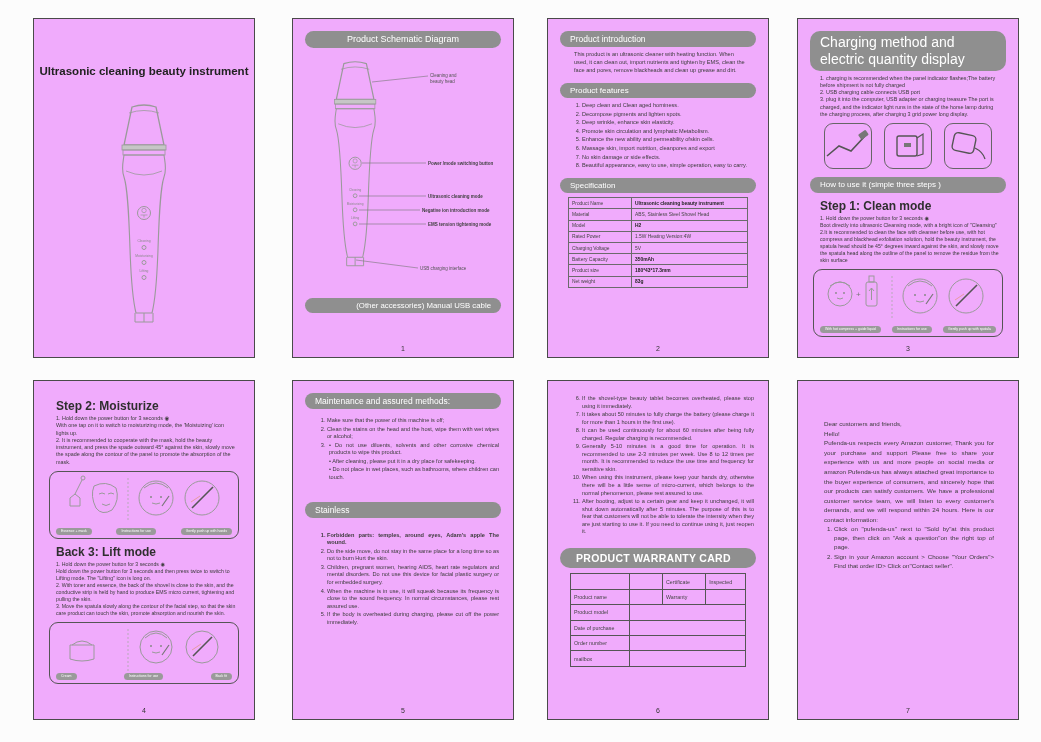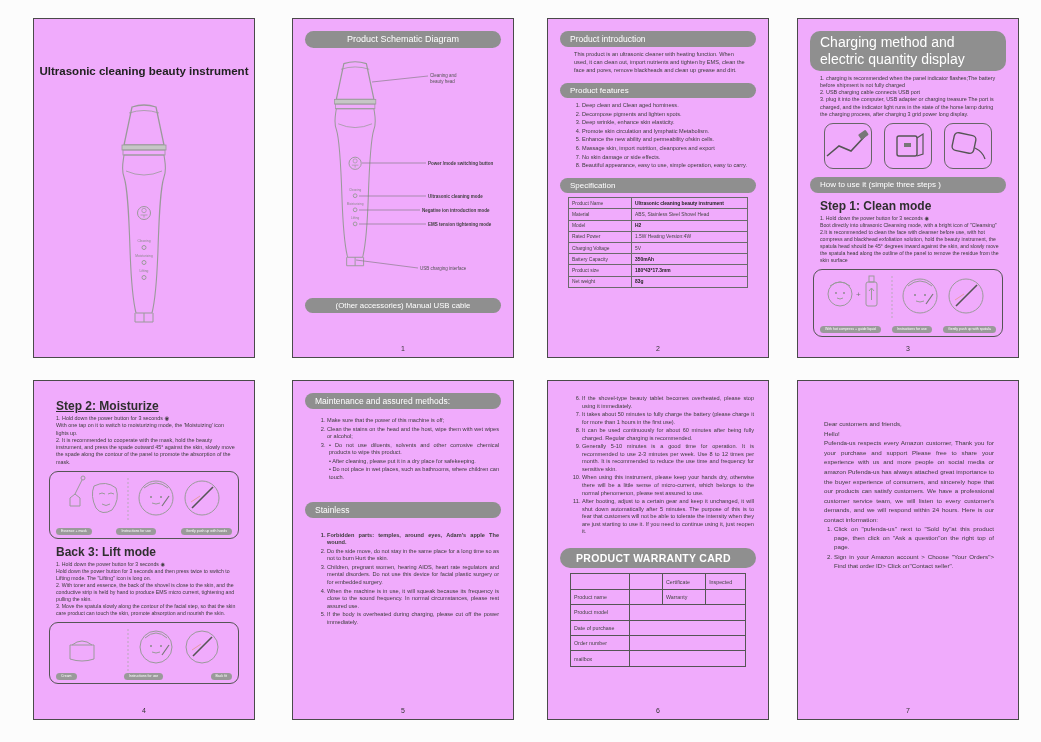--- a/index.html
+++ b/index.html
@@ -9,21 +9,21 @@
         border:1.5px solid #4a4a4a;box-sizing:border-box;overflow:hidden;}
   #p1{left:33px;top:18px}  #p2{left:292px;top:18px}
   #p3{left:547px;top:18px} #p4{left:797px;top:18px}
   #p5{left:33px;top:380px} #p6{left:292px;top:380px}
   #p7{left:547px;top:380px}#p8{left:797px;top:380px}
 
   .pill{display:block;margin:12px 12px 4px 12px;background:#8f8f8f;color:#fff;
         border-radius:10px;padding:3px 10px;font-size:8.5px;line-height:1.2;}
   .pill.sm{font-size:8px;margin-top:8px}
   .pill.big{font-size:10.5px;font-weight:600;letter-spacing:.3px;text-align:left;padding:4px 16px;}
-  .pill.accessories{font-size:7.8px;text-align:center;margin-top:2px;}
+  .pill.accessories{font-size:7.8px;text-align:right;margin-top:2px;}
 
   .body-text{font-size:5.6px;line-height:1.4;margin:3px 20px 0 26px;white-space:pre-line;}
   .body-text.tight{font-size:5.4px;line-height:1.35;margin:2px 16px 0 22px;}
   .step-title{font-size:12px;font-weight:600;color:#2f2f2f;margin:6px 0 1px 22px;}
   .pnum{position:absolute;bottom:5px;left:0;right:0;text-align:center;font-size:7px;color:#333;}
 
   .cover-title{font-size:11.5px;font-weight:bold;text-align:center;margin-top:46px;color:#222;}
   .device{display:block;margin:24px auto 0;}
   .ledlab{font-size:3.3px;fill:#8a8a8a;}
   .callout{font-size:4.5px;fill:#3f3f3f;font-weight:700;}
@@ -237,21 +237,21 @@
     <ul class="caps">
         <li>With hot compress + guide liquid</li>
         <li>Instructions for use</li>
         <li>Gently push up with spatula</li>
       </ul>
   </div>
   <div class="pnum">3</div>
 </div>
 
 <div class="page" id="p5">
-  <div class="step-title" style="margin-top:18px;text-decoration:underline;">Step 2: Moisturize</div>
+  <div class="step-title" style="margin-top:18px;">Step 2: Moisturize</div>
   <div class="body-text tight">1. Hold down the power button for 3 seconds ◉
 With one tap on it to switch to moisturizing mode, the 'Moistuizing' icon lights up.
 2. It is recommended to cooperate with the mask, hold the beauty instrument, and press the spade outward 45° against the skin, slowly move the spade along the contour of the panel to promote the absorption of the mask.</div>
   <div class="illu">
     <svg width="186" height="62" viewBox="0 0 186 62">
       <g>
         <path class="sketch" d="M20 34 h10 v-8 l-5 -4 l-5 4 Z"></path>
         <line x1="25" y1="22" x2="32" y2="8" stroke="#9a9a9a" stroke-width="1"></line>
         <circle class="sketch" cx="33" cy="6" r="2"></circle>
         <path class="sketch" d="M44 14 Q56 8 66 16 Q70 28 62 38 Q52 44 46 36 Q40 24 44 14 Z"></path>

